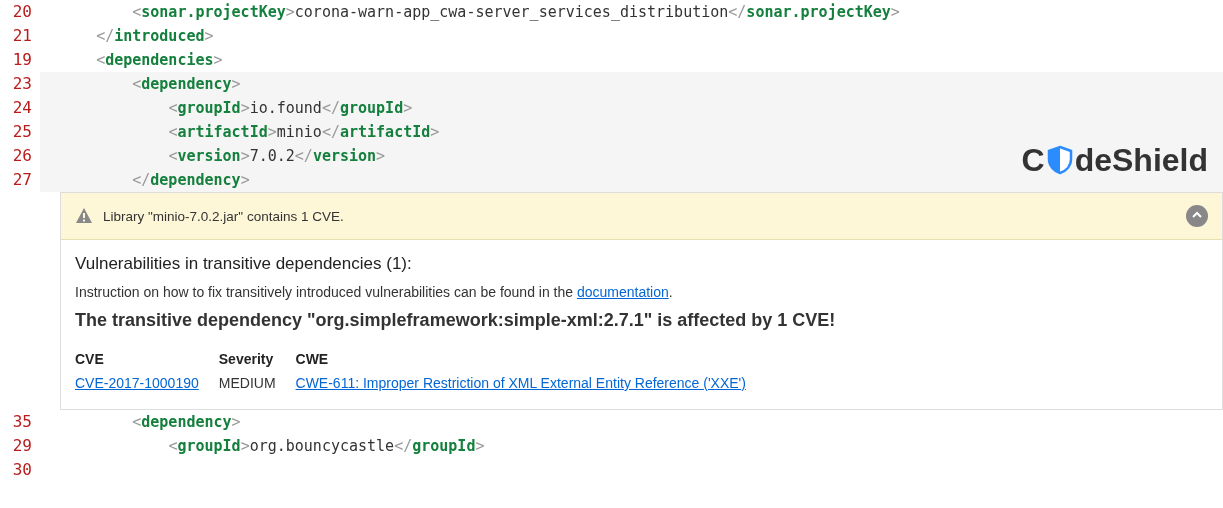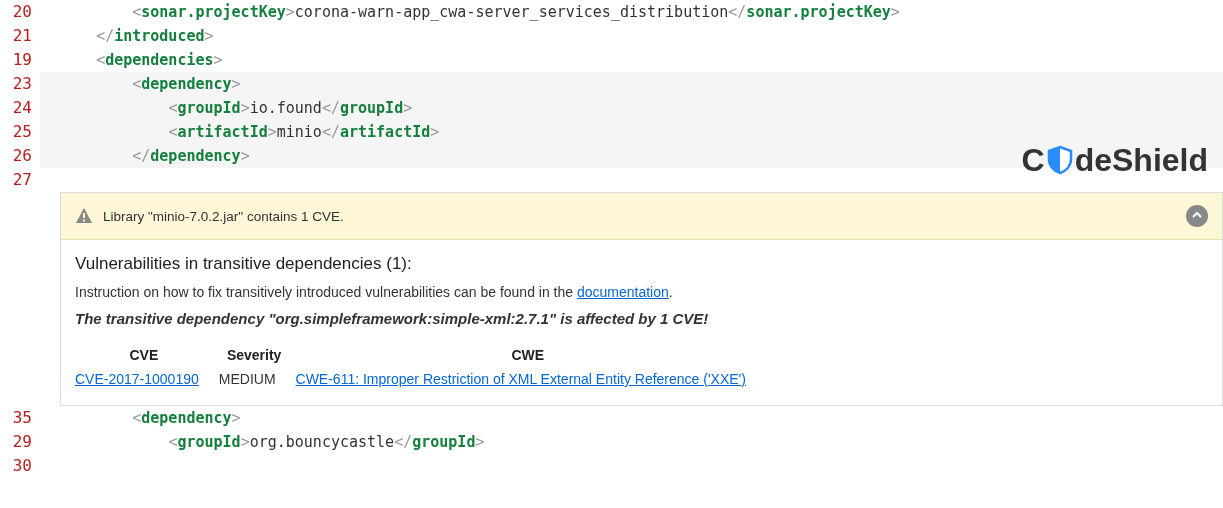--- a/index.html
+++ b/index.html
@@ -112,32 +112,31 @@
     .panel-instruction {
       font-size: 14px;
       color: #333;
       margin-bottom: 10px;
     }
     .panel-instruction a {
       color: #0366d6;
       text-decoration: underline;
     }
     .panel-affected {
-      font-size: 15px;
-      font-style: italic;
+      font-size: 18px;
       font-weight: bold;
       color: #333;
       margin-bottom: 16px;
     }
     .cve-table {
       font-size: 14px;
       border-collapse: collapse;
     }
     .cve-table th {
-      text-align: center;
+      text-align: left;
       font-weight: bold;
       padding: 4px 6px 4px 0;
       color: #222;
     }
     .cve-table td {
       padding: 4px 20px 4px 0;
       vertical-align: top;
     }
     .cve-table a {
       color: #0366d6;
@@ -170,20 +169,21 @@
         </span>
         <span>deShield</span>
     </div>
 
     <div class="code-line"><span>        </span><span class="tag-bracket">&lt;</span><span class="tag-name">sonar.projectKey</span><span class="tag-bracket">&gt;</span><span class="xml-text">corona-warn-app_cwa-server_services_distribution</span><span class="tag-bracket">&lt;</span><span class="tag-slash">/</span><span class="tag-name">sonar.projectKey</span><span class="tag-bracket">&gt;</span></div>
     <div class="code-line"><span>    </span><span class="tag-bracket">&lt;</span><span class="tag-slash">/</span><span class="tag-name">introduced</span><span class="tag-bracket">&gt;</span></div>
     <div class="code-line"><span>    </span><span class="tag-bracket">&lt;</span><span class="tag-name">dependencies</span><span class="tag-bracket">&gt;</span></div>
     <div class="code-line hl"><span>        </span><span class="tag-bracket">&lt;</span><span class="tag-name">dependency</span><span class="tag-bracket">&gt;</span></div>
     <div class="code-line hl"><span>            </span><span class="tag-bracket">&lt;</span><span class="tag-name">groupId</span><span class="tag-bracket">&gt;</span><span class="xml-text">io.found</span><span class="tag-bracket">&lt;</span><span class="tag-slash">/</span><span class="tag-name">groupId</span><span class="tag-bracket">&gt;</span></div>
     <div class="code-line hl"><span>            </span><span class="tag-bracket">&lt;</span><span class="tag-name">artifactId</span><span class="tag-bracket">&gt;</span><span class="xml-text">minio</span><span class="tag-bracket">&lt;</span><span class="tag-slash">/</span><span class="tag-name">artifactId</span><span class="tag-bracket">&gt;</span></div>
+    <div class="code-line hl"><span>            </span><span class="tag-bracket">&lt;</span><span class="tag-name">version</span><span class="tag-bracket">&gt;</span><span class="xml-text">7.0.2</span><span class="tag-bracket">&lt;</span><span class="tag-slash">/</span><span class="tag-name">version</span><span class="tag-bracket">&gt;</span></div>
     <div class="code-line hl"><span>        </span><span class="tag-bracket">&lt;</span><span class="tag-slash">/</span><span class="tag-name">dependency</span><span class="tag-bracket">&gt;</span></div>
   </div>
 </div>
 
 <div class="warning-panel">
   <div class="warning-header">
     <div class="warning-header-left">
       <span class="warning-icon">
         <svg width="18" height="18" viewBox="0 0 18 18">
             <path d="M9 1 L17 16 L1 16 Z" fill="#888"></path>

